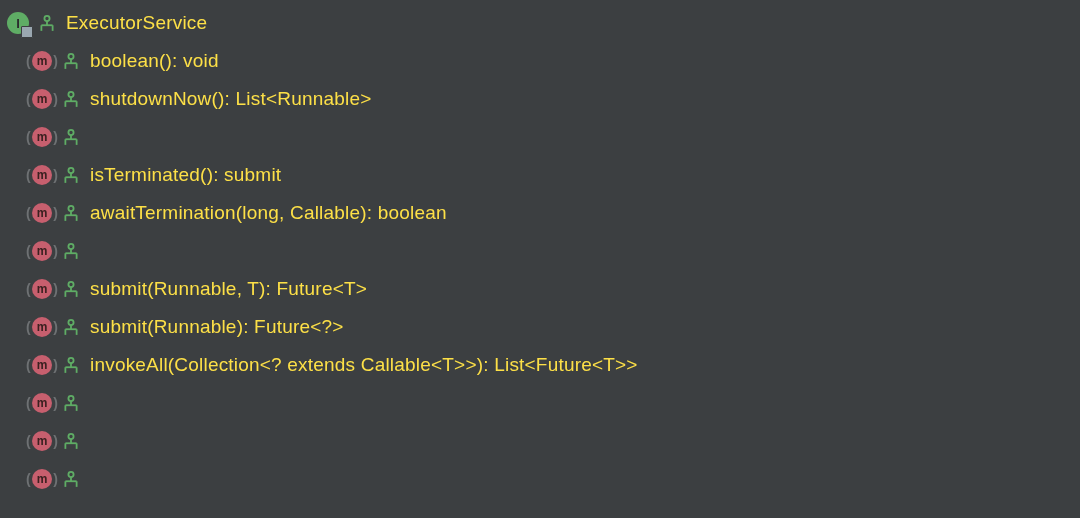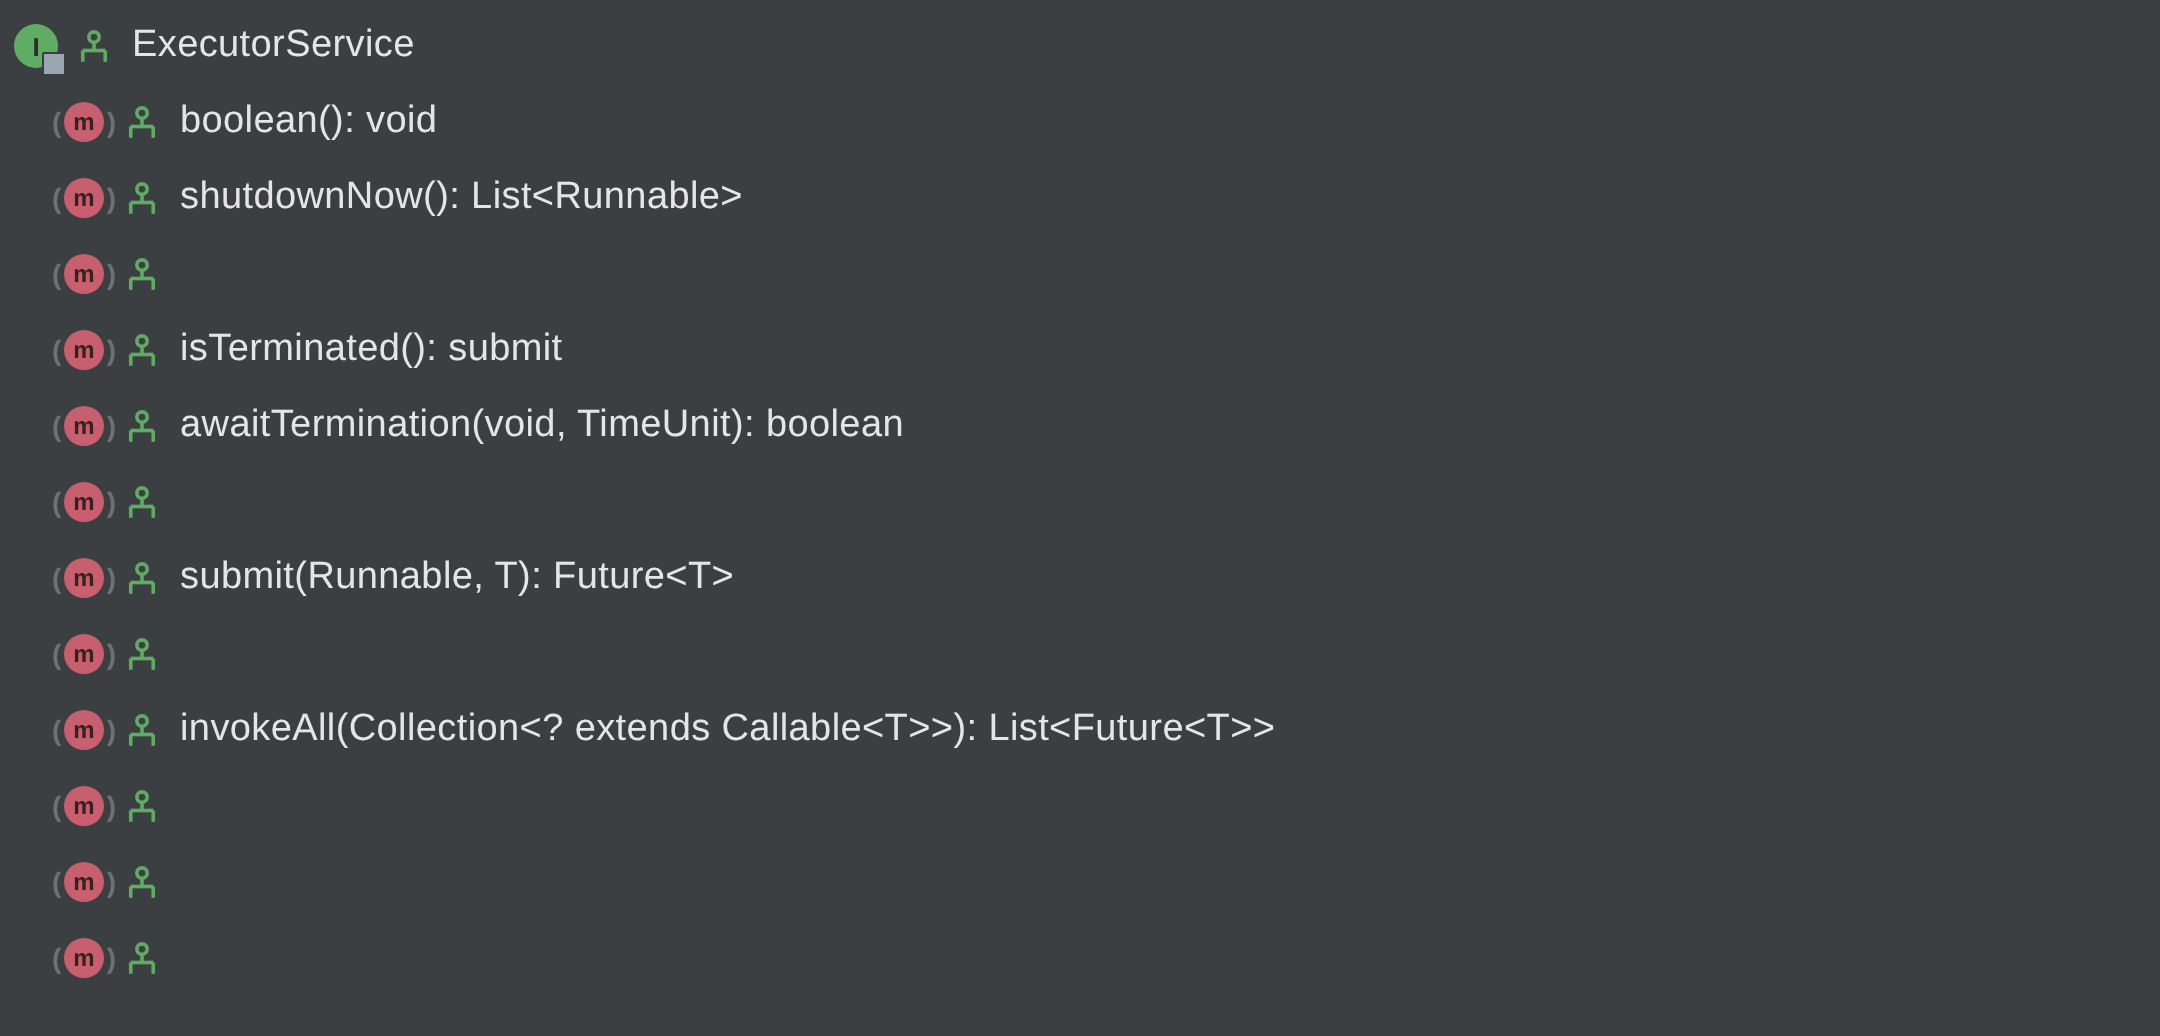--- a/index.html
+++ b/index.html
@@ -90,21 +90,21 @@
   }
   .abstract-icon {
     width: 18px;
     height: 18px;
     margin-left: 4px;
     margin-right: 10px;
     flex-shrink: 0;
   }
   .abstract-icon svg { display: block; }
   .label {
-    color: #e5e5e5;
+    color: #fde047;
     letter-spacing: 0.2px;
   }
 </style>
 </head>
 <body>
 
 <div id="tree">
     <div class="row">
       <div class="icon">
         <div class="interface-icon">I</div>
@@ -195,21 +195,21 @@
       </div>
       <div class="abstract-icon">
         <svg viewBox="0 0 16 16" width="18" height="18">
           <circle cx="8" cy="4" r="2.3" fill="none" stroke="#5fad65" stroke-width="1.6"></circle>
           <line x1="3" y1="10" x2="3" y2="15" stroke="#5fad65" stroke-width="1.6"></line>
           <line x1="13" y1="10" x2="13" y2="15" stroke="#5fad65" stroke-width="1.6"></line>
           <line x1="3" y1="10" x2="13" y2="10" stroke="#5fad65" stroke-width="1.6"></line>
           <line x1="8" y1="6" x2="8" y2="10" stroke="#5fad65" stroke-width="1.6"></line>
         </svg>
       </div>
-      <span class="label">awaitTermination(void, TimeUnit): boolean</span>
+      <span class="label">awaitTermination(long, Callable): boolean</span>
     </div>
     <div class="row child">
       <div class="icon method-icon-wrap">
         <span class="paren-overlay">(</span>
         <div class="method-icon">m</div>
         <span class="paren-overlay right">)</span>
       </div>
       <div class="abstract-icon">
         <svg viewBox="0 0 16 16" width="18" height="18">
           <circle cx="8" cy="4" r="2.3" fill="none" stroke="#5fad65" stroke-width="1.6"></circle>
@@ -245,20 +245,21 @@
       </div>
       <div class="abstract-icon">
         <svg viewBox="0 0 16 16" width="18" height="18">
           <circle cx="8" cy="4" r="2.3" fill="none" stroke="#5fad65" stroke-width="1.6"></circle>
           <line x1="3" y1="10" x2="3" y2="15" stroke="#5fad65" stroke-width="1.6"></line>
           <line x1="13" y1="10" x2="13" y2="15" stroke="#5fad65" stroke-width="1.6"></line>
           <line x1="3" y1="10" x2="13" y2="10" stroke="#5fad65" stroke-width="1.6"></line>
           <line x1="8" y1="6" x2="8" y2="10" stroke="#5fad65" stroke-width="1.6"></line>
         </svg>
       </div>
+      <span class="label">submit(Runnable): Future&lt;?&gt;</span>
     </div>
     <div class="row child">
       <div class="icon method-icon-wrap">
         <span class="paren-overlay">(</span>
         <div class="method-icon">m</div>
         <span class="paren-overlay right">)</span>
       </div>
       <div class="abstract-icon">
         <svg viewBox="0 0 16 16" width="18" height="18">
           <circle cx="8" cy="4" r="2.3" fill="none" stroke="#5fad65" stroke-width="1.6"></circle>

